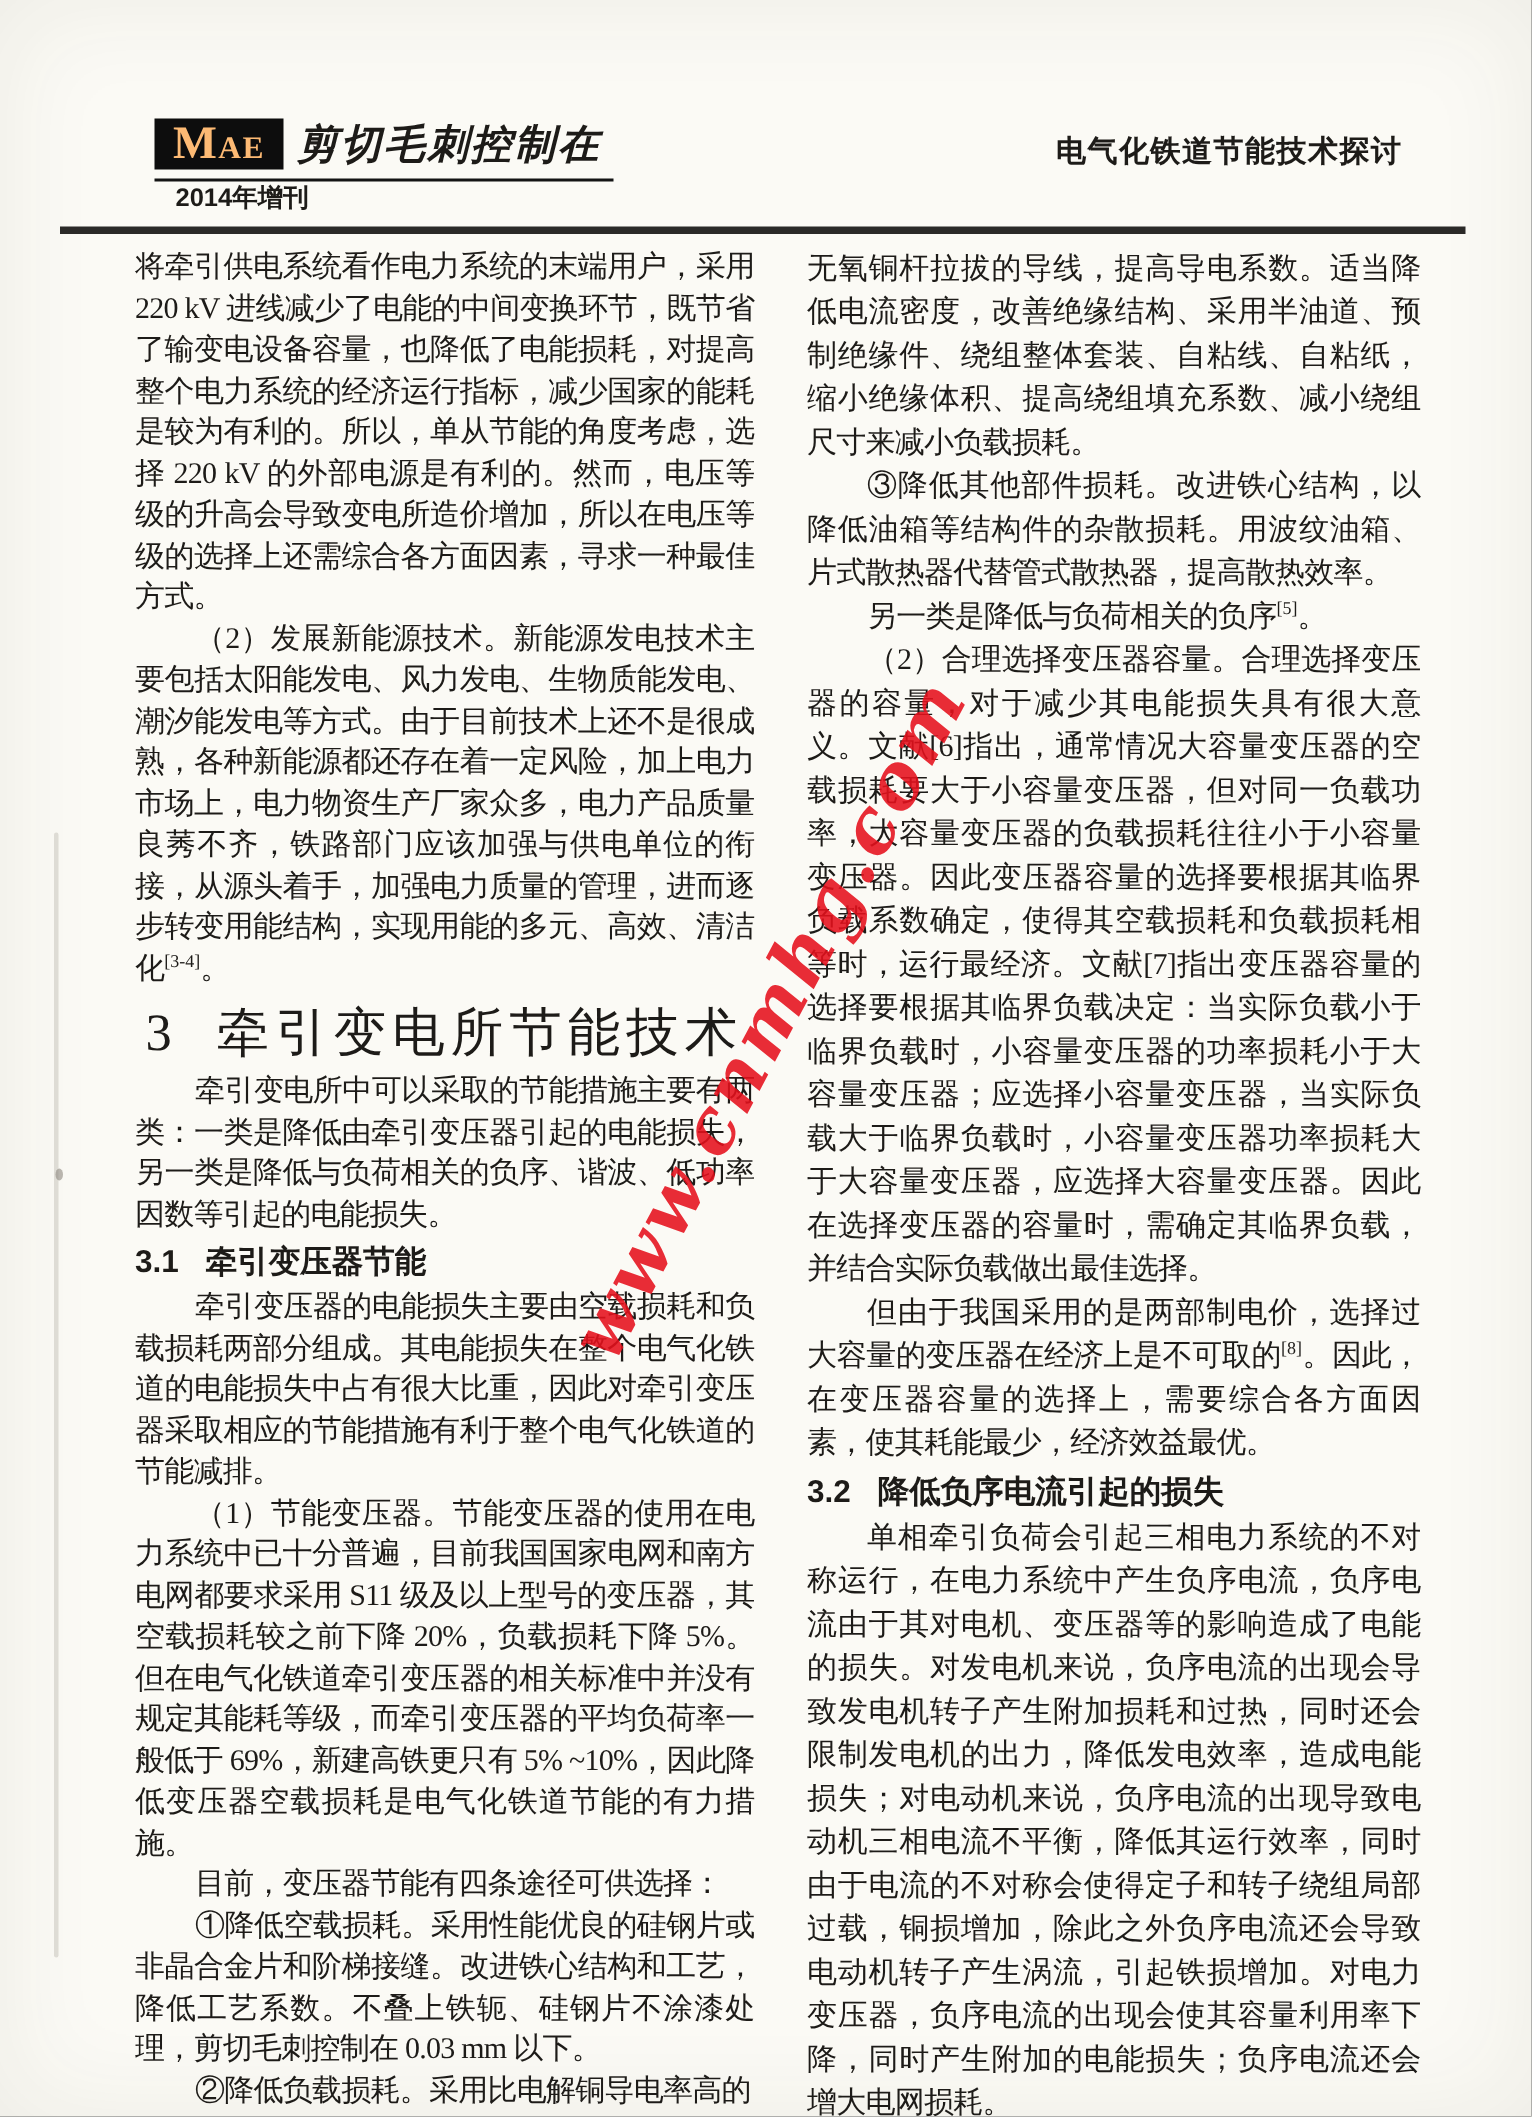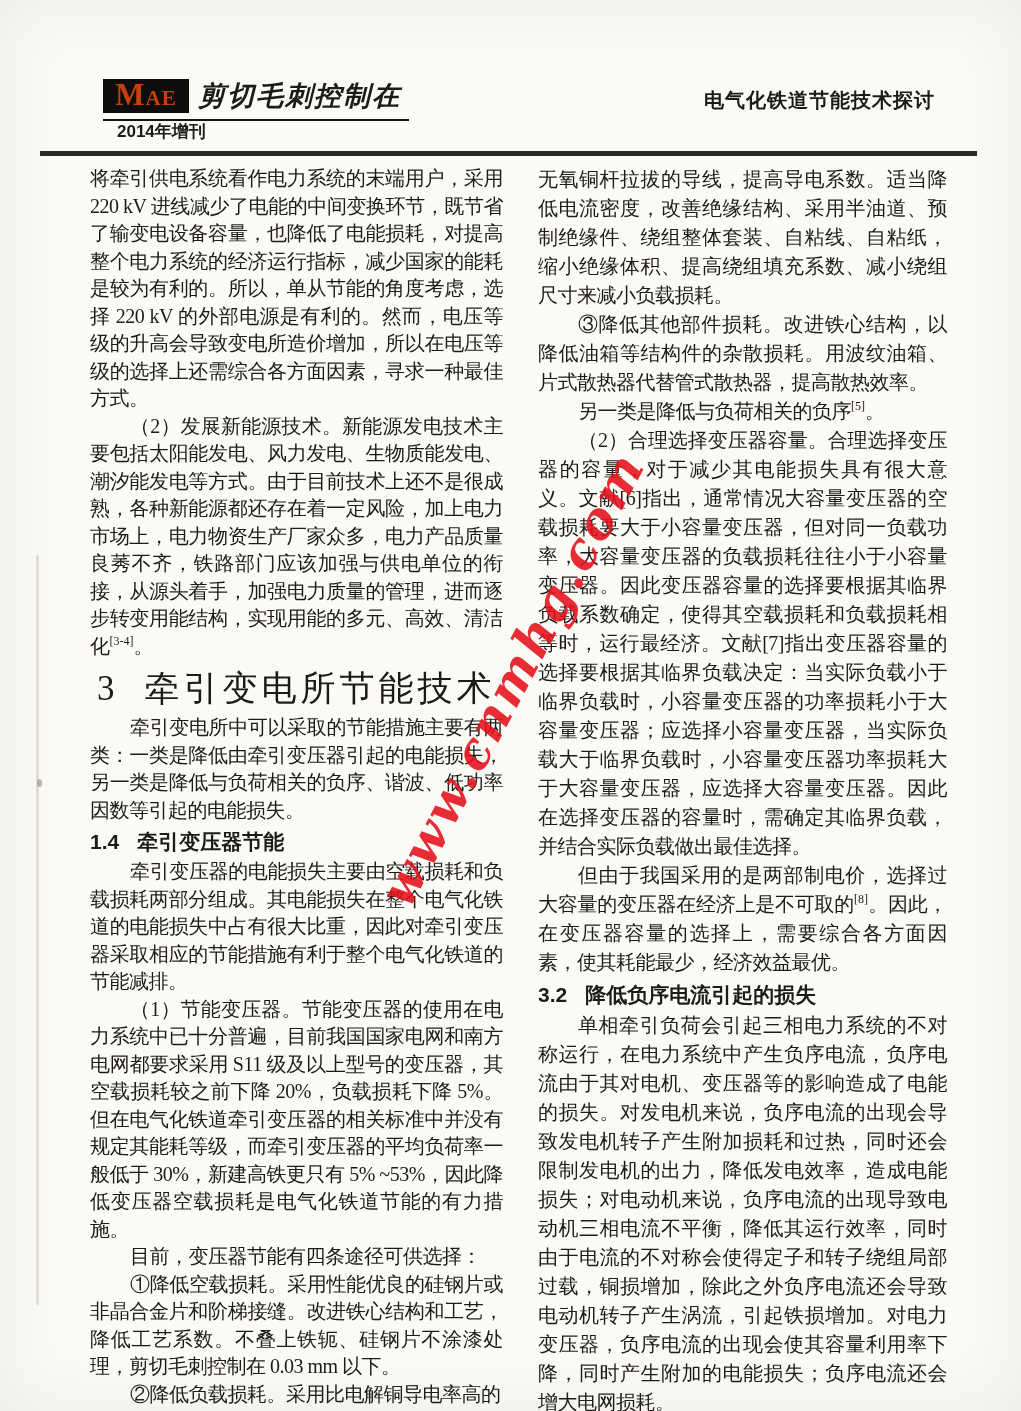--- a/index.html
+++ b/index.html
@@ -9,21 +9,21 @@
     font-family:"Liberation Serif","DejaVu Serif",serif; color:#1d1b18;
     box-shadow:inset 0 0 70px rgba(60,50,30,0.07);
   }
   
   .logo-row {
     position:absolute; left:103px; top:78px;
     display:flex; align-items:center; gap:9px;
     border-bottom:2px solid #141414; padding:0 8px 5px 0;
   }
   .logo-box {
-    background:#0d0d0d; color:#c2410c; width:86px; height:34px;
+    background:#0d0d0d; color:#fdba74; width:86px; height:34px;
     display:flex; align-items:center; justify-content:center;
   }
   .logo-text { display:block; font-weight:700; font-size:21px; letter-spacing:1px; line-height:30px; }
   .logo-text::first-letter { font-size:31px; }
   .journal-name { font-weight:900; font-style:italic; font-size:27px; letter-spacing:2px; white-space:nowrap; }
   .issue-label { position:absolute; left:117px; top:120px; font-family:"Liberation Sans","DejaVu Sans",sans-serif; font-weight:700; font-size:17px; }
   .running-title { position:absolute; right:86px; top:87px; font-family:"Liberation Sans","DejaVu Sans",sans-serif; font-weight:700; font-size:20px; letter-spacing:1px; }
   .header-rule { position:absolute; left:40px; right:44px; top:151px; height:5px; background:#2b2a28; }
   
   main { position:absolute; left:90px; top:165px; width:857px; }
@@ -66,23 +66,23 @@
     <div class="running-title">电气化铁道节能技术探讨</div>
     <div class="header-rule"></div>
   </header>
 
   <main>
     <section id="col-left" class="col col-left">
         <p class="para noindent"><span>将牵引供电系统看作电力系统的末端用户，采用 220 kV 进线减少了电能的中间变换环节，既节省了输变电设备容量，也降低了电能损耗，对提高整个电力系统的经济运行指标，减少国家的能耗是较为有利的。所以，单从节能的角度考虑，选择 220 kV 的外部电源是有利的。然而，电压等级的升高会导致变电所造价增加，所以在电压等级的选择上还需综合各方面因素，寻求一种最佳方式。</span></p>
         <p class="para"><span>（2）发展新能源技术。新能源发电技术主要包括太阳能发电、风力发电、生物质能发电、潮汐能发电等方式。由于目前技术上还不是很成熟，各种新能源都还存在着一定风险，加上电力市场上，电力物资生产厂家众多，电力产品质量良莠不齐，铁路部门应该加强与供电单位的衔接，从源头着手，加强电力质量的管理，进而逐步转变用能结构，实现用能的多元、高效、清洁化</span><sup class="cite">[3-4]</sup><span>。</span></p>
         <h2 class="sec1"><span class="num">3</span><span class="title">牵引变电所节能技术</span></h2>
         <p class="para"><span>牵引变电所中可以采取的节能措施主要有两类：一类是降低由牵引变压器引起的电能损失，另一类是降低与负荷相关的负序、谐波、低功率因数等引起的电能损失。</span></p>
-        <h3 class="sec2"><span class="num">1.4</span><span class="title">牵引变压器节能</span></h3>
+        <h3 class="sec2"><span class="num">3.1</span><span class="title">牵引变压器节能</span></h3>
         <p class="para"><span>牵引变压器的电能损失主要由空载损耗和负载损耗两部分组成。其电能损失在整个电气化铁道的电能损失中占有很大比重，因此对牵引变压器采取相应的节能措施有利于整个电气化铁道的节能减排。</span></p>
-        <p class="para"><span>（1）节能变压器。节能变压器的使用在电力系统中已十分普遍，目前我国国家电网和南方电网都要求采用 S11 级及以上型号的变压器，其空载损耗较之前下降 20%，负载损耗下降 5%。但在电气化铁道牵引变压器的相关标准中并没有规定其能耗等级，而牵引变压器的平均负荷率一般低于 30%，新建高铁更只有 5% ~53%，因此降低变压器空载损耗是电气化铁道节能的有力措施。</span></p>
+        <p class="para"><span>（1）节能变压器。节能变压器的使用在电力系统中已十分普遍，目前我国国家电网和南方电网都要求采用 S11 级及以上型号的变压器，其空载损耗较之前下降 20%，负载损耗下降 5%。但在电气化铁道牵引变压器的相关标准中并没有规定其能耗等级，而牵引变压器的平均负荷率一般低于 69%，新建高铁更只有 5% ~10%，因此降低变压器空载损耗是电气化铁道节能的有力措施。</span></p>
         <p class="para"><span>目前，变压器节能有四条途径可供选择：</span></p>
         <p class="para"><span>①降低空载损耗。采用性能优良的硅钢片或非晶合金片和阶梯接缝。改进铁心结构和工艺，降低工艺系数。不叠上铁轭、硅钢片不涂漆处理，剪切毛刺控制在 0.03 mm 以下。</span></p>
         <p class="para"><span>②降低负载损耗。采用比电解铜导电率高的</span></p>
       </section>
     <section id="col-right" class="col col-right">
         <p class="para noindent"><span>无氧铜杆拉拔的导线，提高导电系数。适当降低电流密度，改善绝缘结构、采用半油道、预制绝缘件、绕组整体套装、自粘线、自粘纸，缩小绝缘体积、提高绕组填充系数、减小绕组尺寸来减小负载损耗。</span></p>
         <p class="para"><span>③降低其他部件损耗。改进铁心结构，以降低油箱等结构件的杂散损耗。用波纹油箱、片式散热器代替管式散热器，提高散热效率。</span></p>
         <p class="para"><span>另一类是降低与负荷相关的负序</span><sup class="cite">[5]</sup><span>。</span></p>
         <p class="para"><span>（2）合理选择变压器容量。合理选择变压器的容量，对于减少其电能损失具有很大意义。文献[6]指出，通常情况大容量变压器的空载损耗要大于小容量变压器，但对同一负载功率，大容量变压器的负载损耗往往小于小容量变压器。因此变压器容量的选择要根据其临界负载系数确定，使得其空载损耗和负载损耗相等时，运行最经济。文献[7]指出变压器容量的选择要根据其临界负载决定：当实际负载小于临界负载时，小容量变压器的功率损耗小于大容量变压器；应选择小容量变压器，当实际负载大于临界负载时，小容量变压器功率损耗大于大容量变压器，应选择大容量变压器。因此在选择变压器的容量时，需确定其临界负载，并结合实际负载做出最佳选择。</span></p>
         <p class="para"><span>但由于我国采用的是两部制电价，选择过大容量的变压器在经济上是不可取的</span><sup class="cite">[8]</sup><span>。因此，在变压器容量的选择上，需要综合各方面因素，使其耗能最少，经济效益最优。</span></p>

